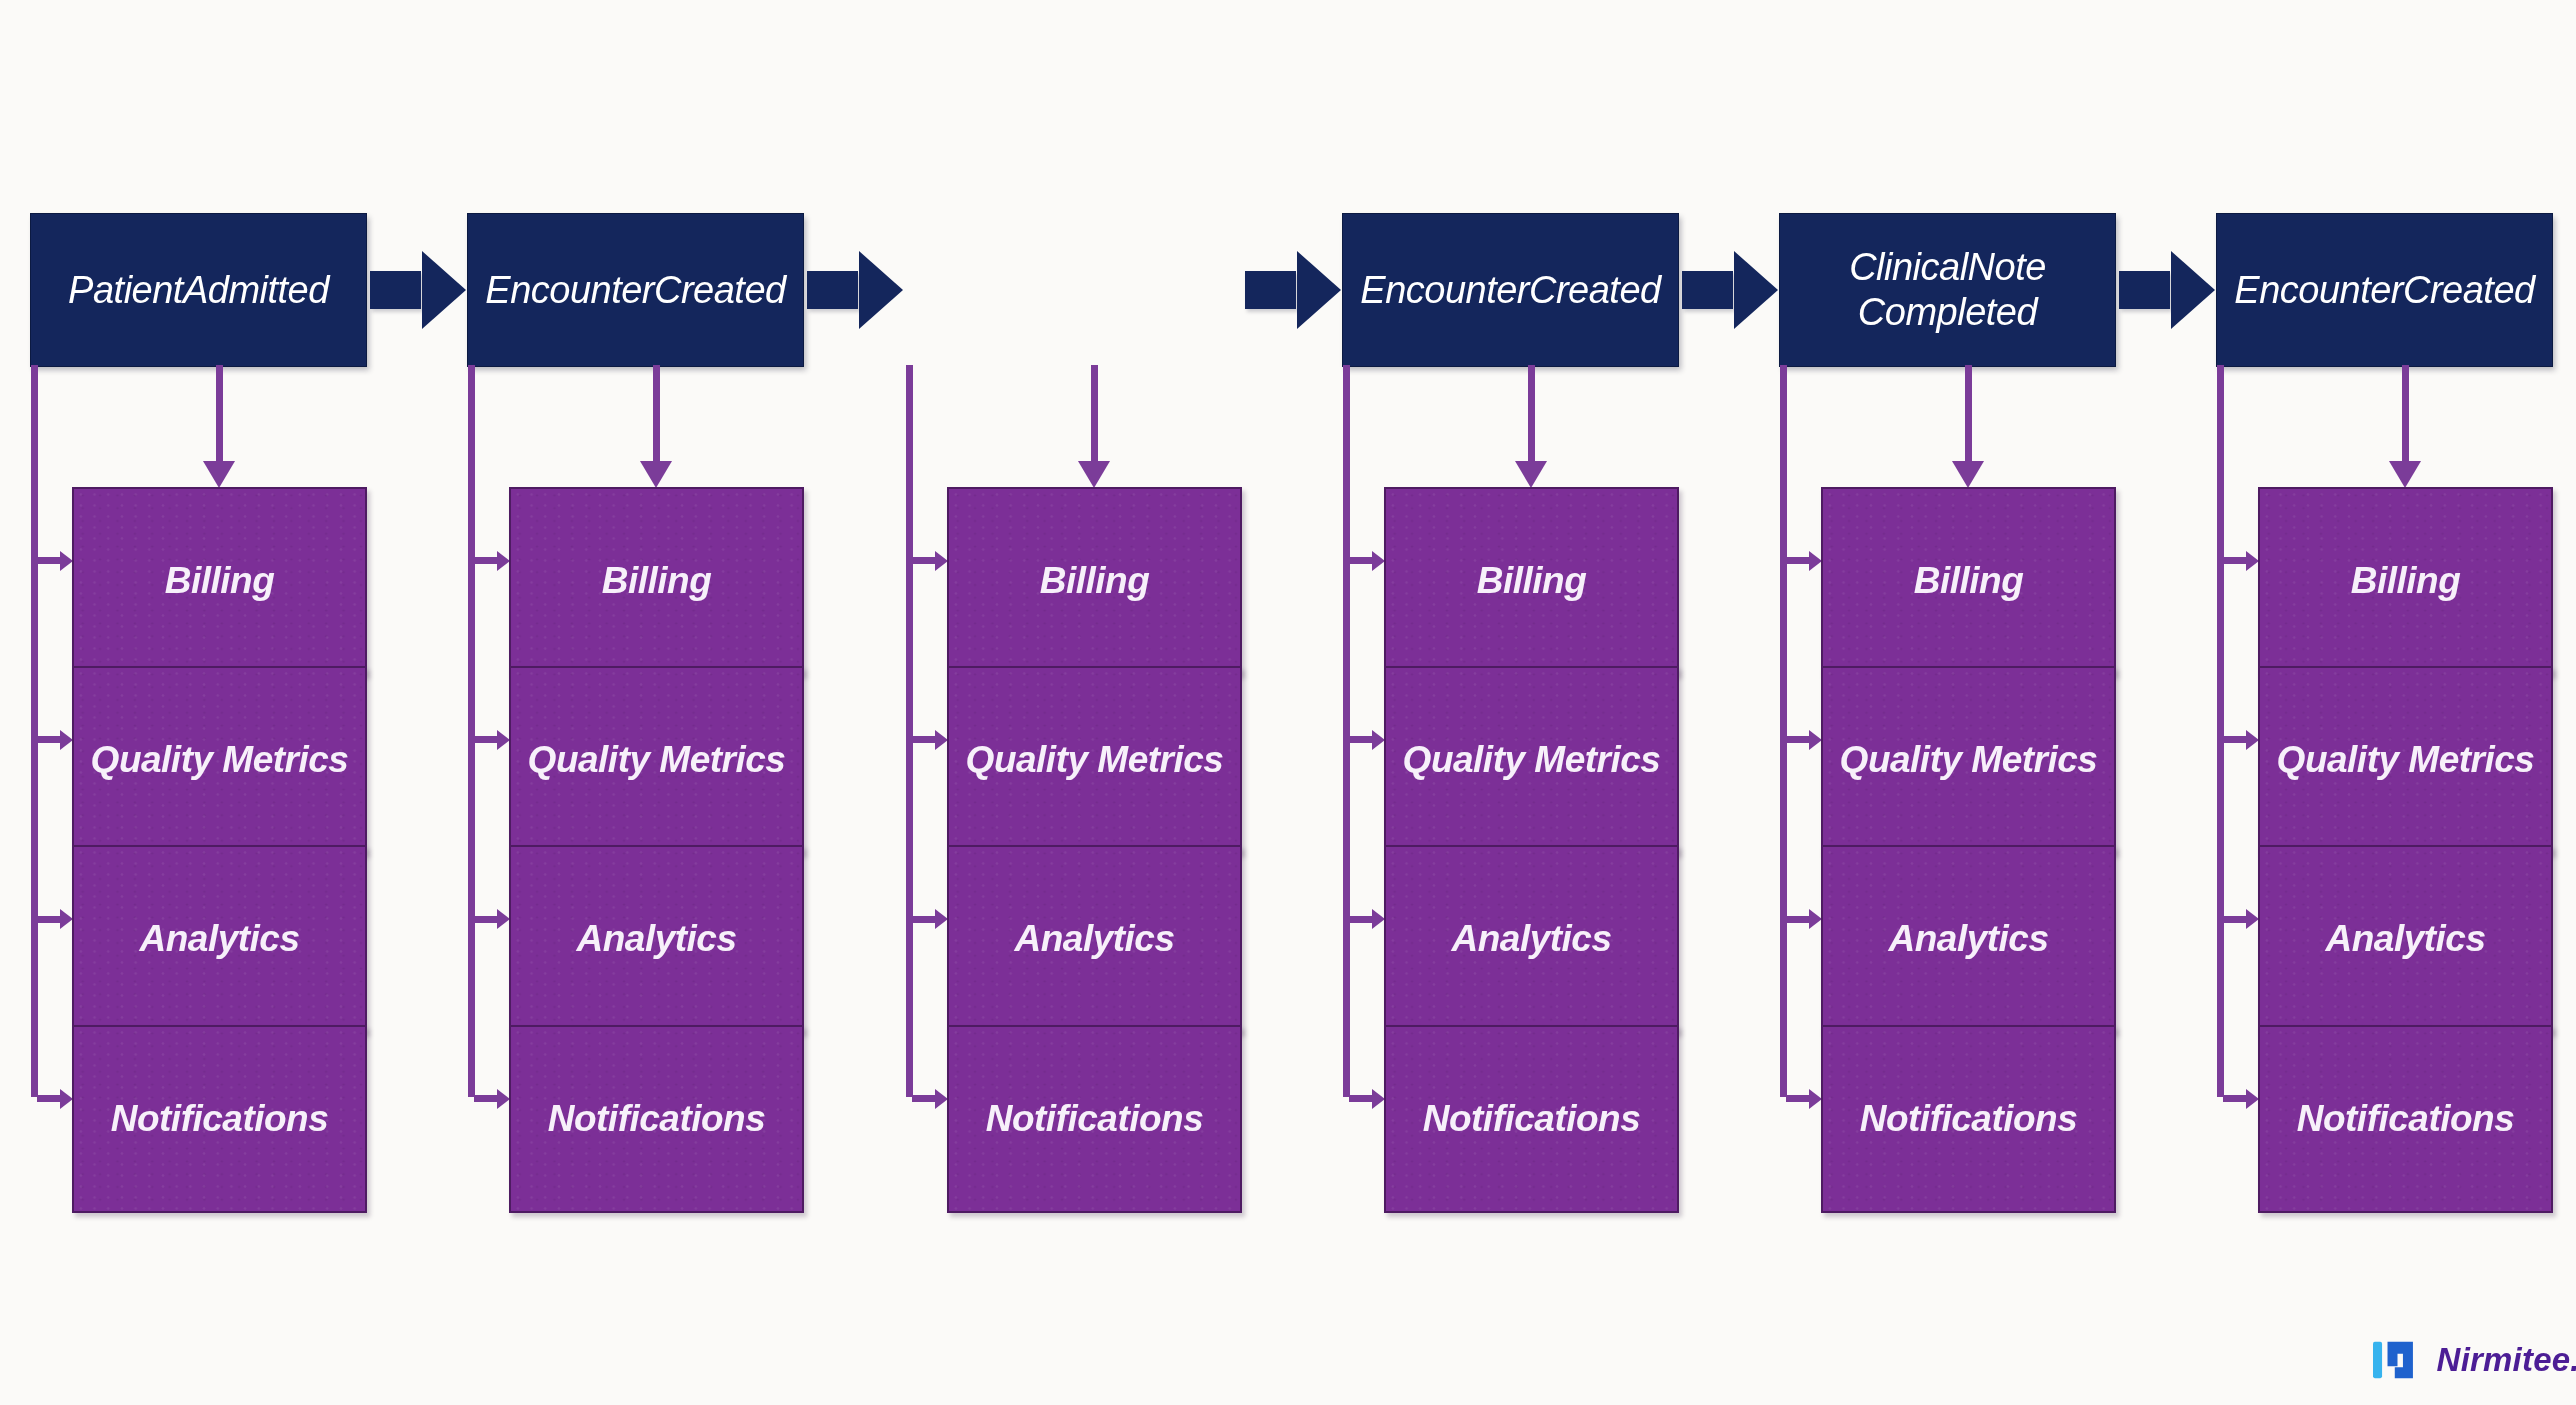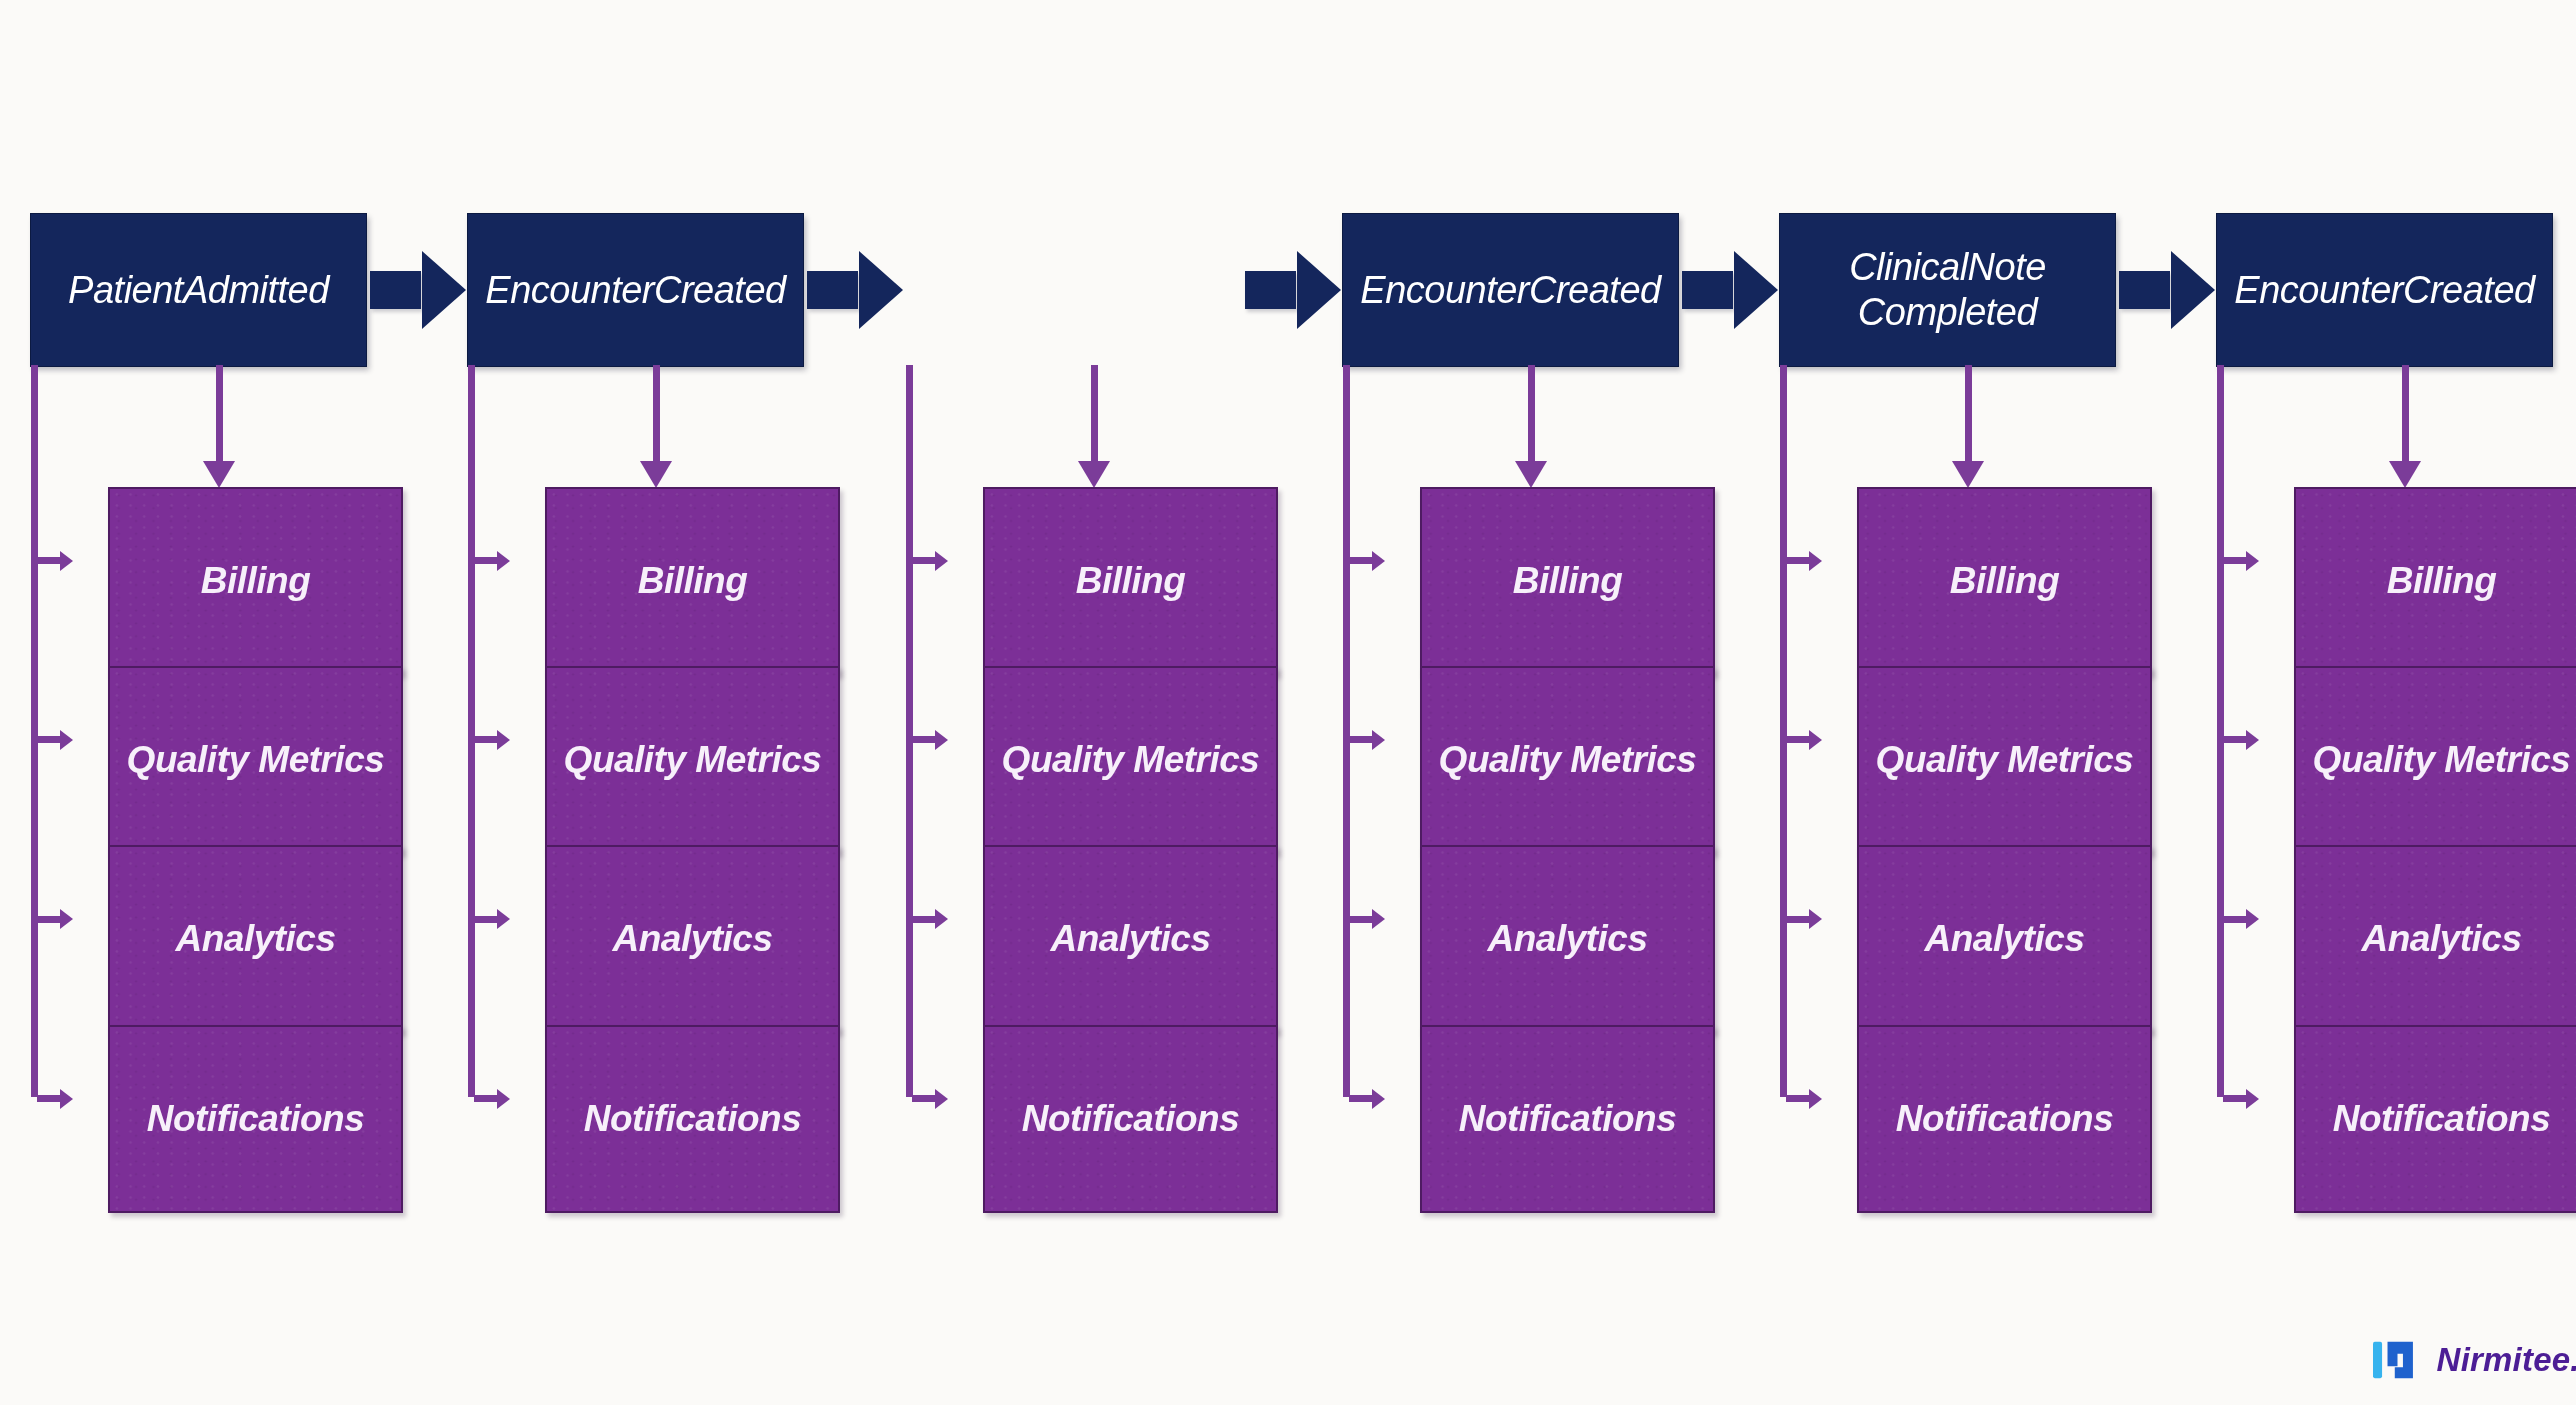--- a/index.html
+++ b/index.html
@@ -40,21 +40,20 @@
   .sub-box{
     position:absolute;left:42px;width:295px;height:188px;
     background:#7c2f97;border:2.7px solid #4e1b62;box-sizing:border-box;
     display:flex;align-items:center;justify-content:center;text-align:center;
     color:#f7f0fa;font-size:37px;font-weight:bold;letter-spacing:-0.5px;
     box-shadow:2.7px 3.7px 4.6px rgba(40,20,55,0.22);
     background-image:
       radial-gradient(rgba(255,255,255,0.07) 1.2px, transparent 1.6px),
       radial-gradient(rgba(25,0,40,0.09) 1.1px, transparent 1.6px);
     background-size:13.7px 11px,17.4px 12.8px;
-    margin-left:36px;
   }
   .s1{top:487px}.s2{top:666px}.s3{top:845px}.s4{top:1025px}
 
   
   .logo{position:absolute;left:2373px;top:1339px;display:flex;align-items:center;gap:14.6px;}
   .logo-text{color:#4c1d95;font-size:33px;font-weight:bold;letter-spacing:0.2px;}
 </style>
 </head>
 <body>
 

